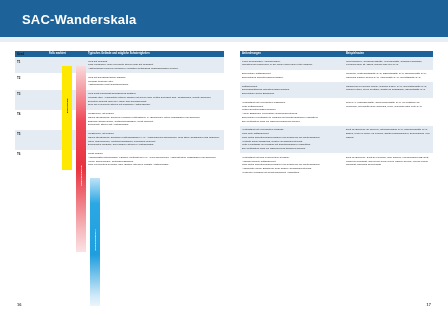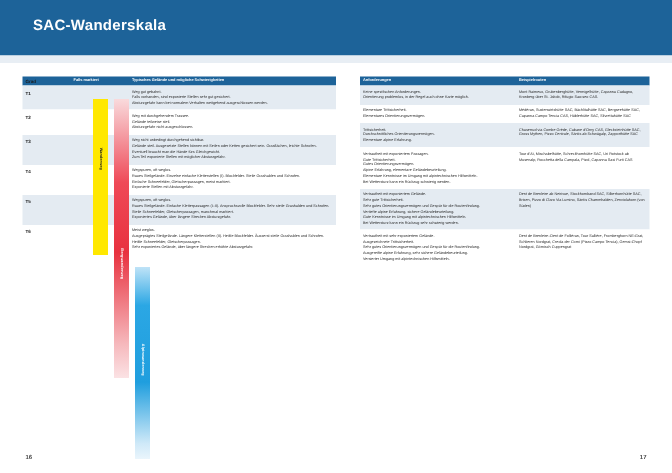--- a/index.html
+++ b/index.html
@@ -10,21 +10,21 @@
     -webkit-font-smoothing:antialiased;
   }
 
   
   .banner{
     position:absolute; left:0; top:0; width:448px; height:37px;
     background:#1d6399;
   }
   .banner-title{
     position:absolute; left:22px; top:12px;
-    color:#ffffff; font-size:10px; font-weight:bold; letter-spacing:.2px;
+    color:#ffffff; font-size:13px; font-weight:bold; letter-spacing:.2px;
   }
   .banner-underline{
     position:absolute; left:0; top:37px; width:448px; height:5px;
     background:#e8eef4;
   }
 
   
   .spread{ position:absolute; left:0; top:42px; width:448px; height:273px; background:#fff; }
   .page{ position:absolute; top:0; height:273px; }
   .page-left{ left:0; width:224px; }

